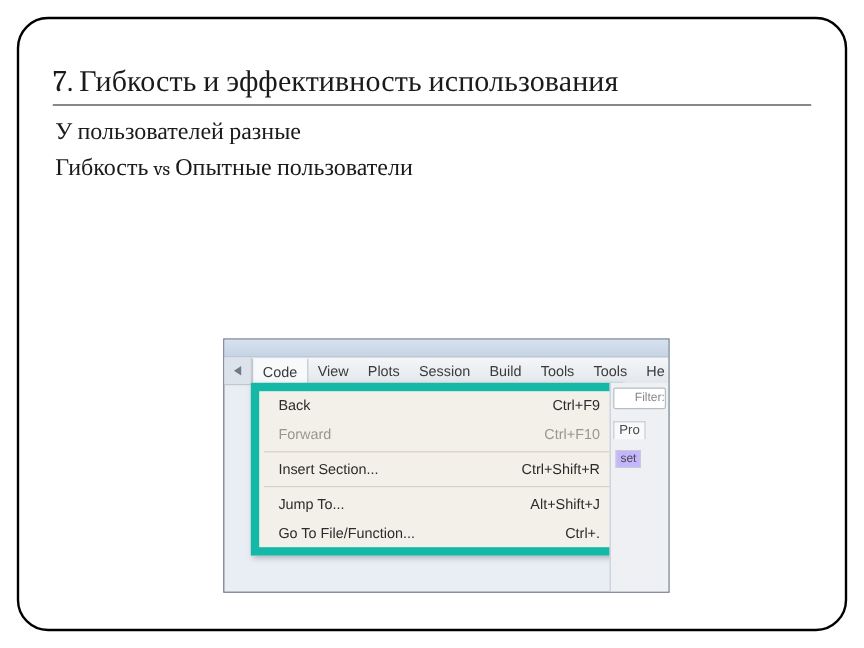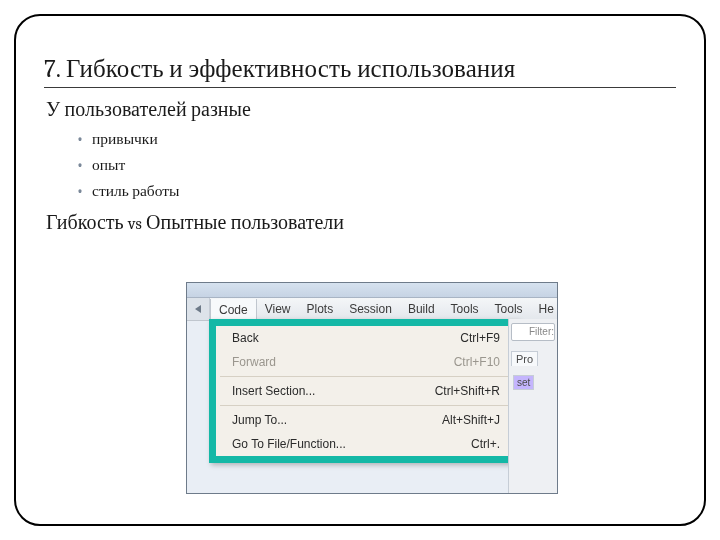--- a/index.html
+++ b/index.html
@@ -186,25 +186,20 @@
 <body>
 
 <div class="slide-frame"></div>
 
 <div class="content">
   <h1 class="title">7. Гибкость и эффективность использования</h1>
   <div class="title-rule"></div>
 
   <div class="subhead">У пользователей разные</div>
 
-  <ul class="bullets">
-    <li>привычки</li>
-    <li>опыт</li>
-    <li>стиль работы</li>
-  </ul>
 
   <div class="subhead2">
     <span>Гибкость </span><span class="vs">vs</span><span> Опытные пользователи</span>
   </div>
 </div>
 
 <div class="shot">
   <div class="win-top"></div>
 
   <div class="menubar">

